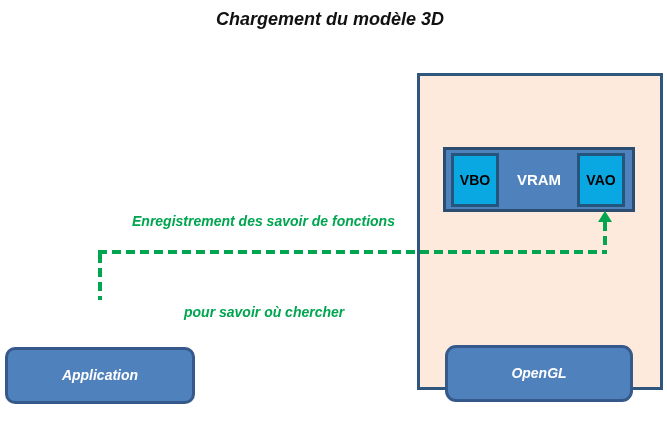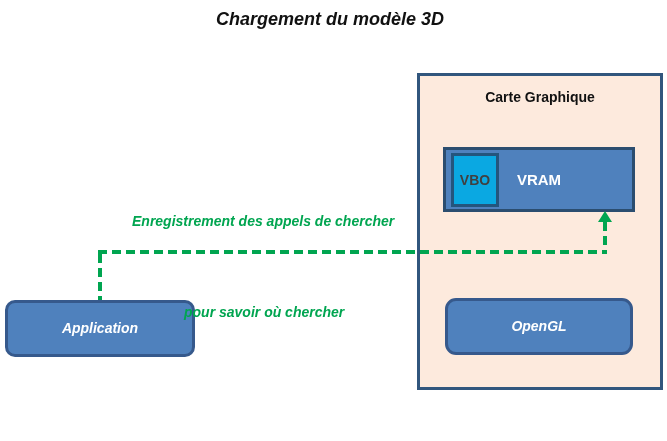--- a/index.html
+++ b/index.html
@@ -15,27 +15,27 @@
   .card-label{position:absolute;left:0;top:13px;width:100%;text-align:center;
               font-size:14px;font-weight:bold;color:#111;}
 
   
   .vram{position:absolute;left:23px;top:71px;width:186px;height:59px;
         background:#4f81bd;border:3px solid #2b4d6f;}
   .vram-label{position:absolute;left:0;top:0;width:100%;line-height:59px;text-align:center;
               font-size:15px;font-weight:bold;color:#ffffff;}
   .buf{position:absolute;top:3px;width:42px;height:48px;background:#0aa8e2;
        border:3px solid #24557d;text-align:center;line-height:48px;
-       font-size:14px;font-weight:bold;color:#404040;}
+       font-size:14px;font-weight:bold;color:#000000;}
   .vbo{left:5px;}
   .vao{left:131px;}
 
   
   .node{position:absolute;background:#4f81bd;border:3px solid #36598c;border-radius:10px;
-        text-align:center;font-size:14px;font-weight:bold;font-style:italic;color:#ffffff;}
+        text-align:center;font-size:14px;font-weight:bold;font-style:italic;color:#ffffff;margin-top:47px;}
   .opengl{left:25px;top:222px;width:182px;height:51px;line-height:51px;border-radius:11px;}
   .application{left:5px;top:300px;width:184px;height:51px;line-height:51px;}
 
   
   .dash-h{position:absolute;height:4px;
           background:repeating-linear-gradient(90deg,#00a550 0 9px,transparent 9px 14px);}
   .dash-v{position:absolute;width:4px;
           background:repeating-linear-gradient(180deg,#00a550 0 9px,transparent 9px 14px);}
   .seg1{left:98px;top:254px;height:46px;}
   .seg2{left:98px;top:250px;width:509px;}
@@ -50,33 +50,33 @@
   .gt2{left:184px;top:268px;margin-top:36px;}
 </style>
 </head>
 <body>
 
 <div class="canvas">
 
   <div class="title">Chargement du modèle 3D</div>
 
   <div class="card">
-    <div class="card-label">Carte Graphique</div>
 
     <div class="vram">
       <div class="vram-label">VRAM</div>
       <div class="buf vbo">VBO</div>
+      <div class="buf vao">VAO</div>
     </div>
 
     <div class="node opengl">OpenGL</div>
   </div>
 
   <div class="node application">Application</div>
 
   <div class="dash-v seg1"></div>
   <div class="dash-h seg2"></div>
   <div class="dash-v seg3"></div>
   <div class="arrowhead"></div>
 
-  <div class="green-text gt1">Enregistrement des appels de chercher</div>
+  <div class="green-text gt1">Enregistrement des savoir de fonctions</div>
   <div class="green-text gt2">pour savoir où chercher</div>
 
 </div>
 
 </body></html>

